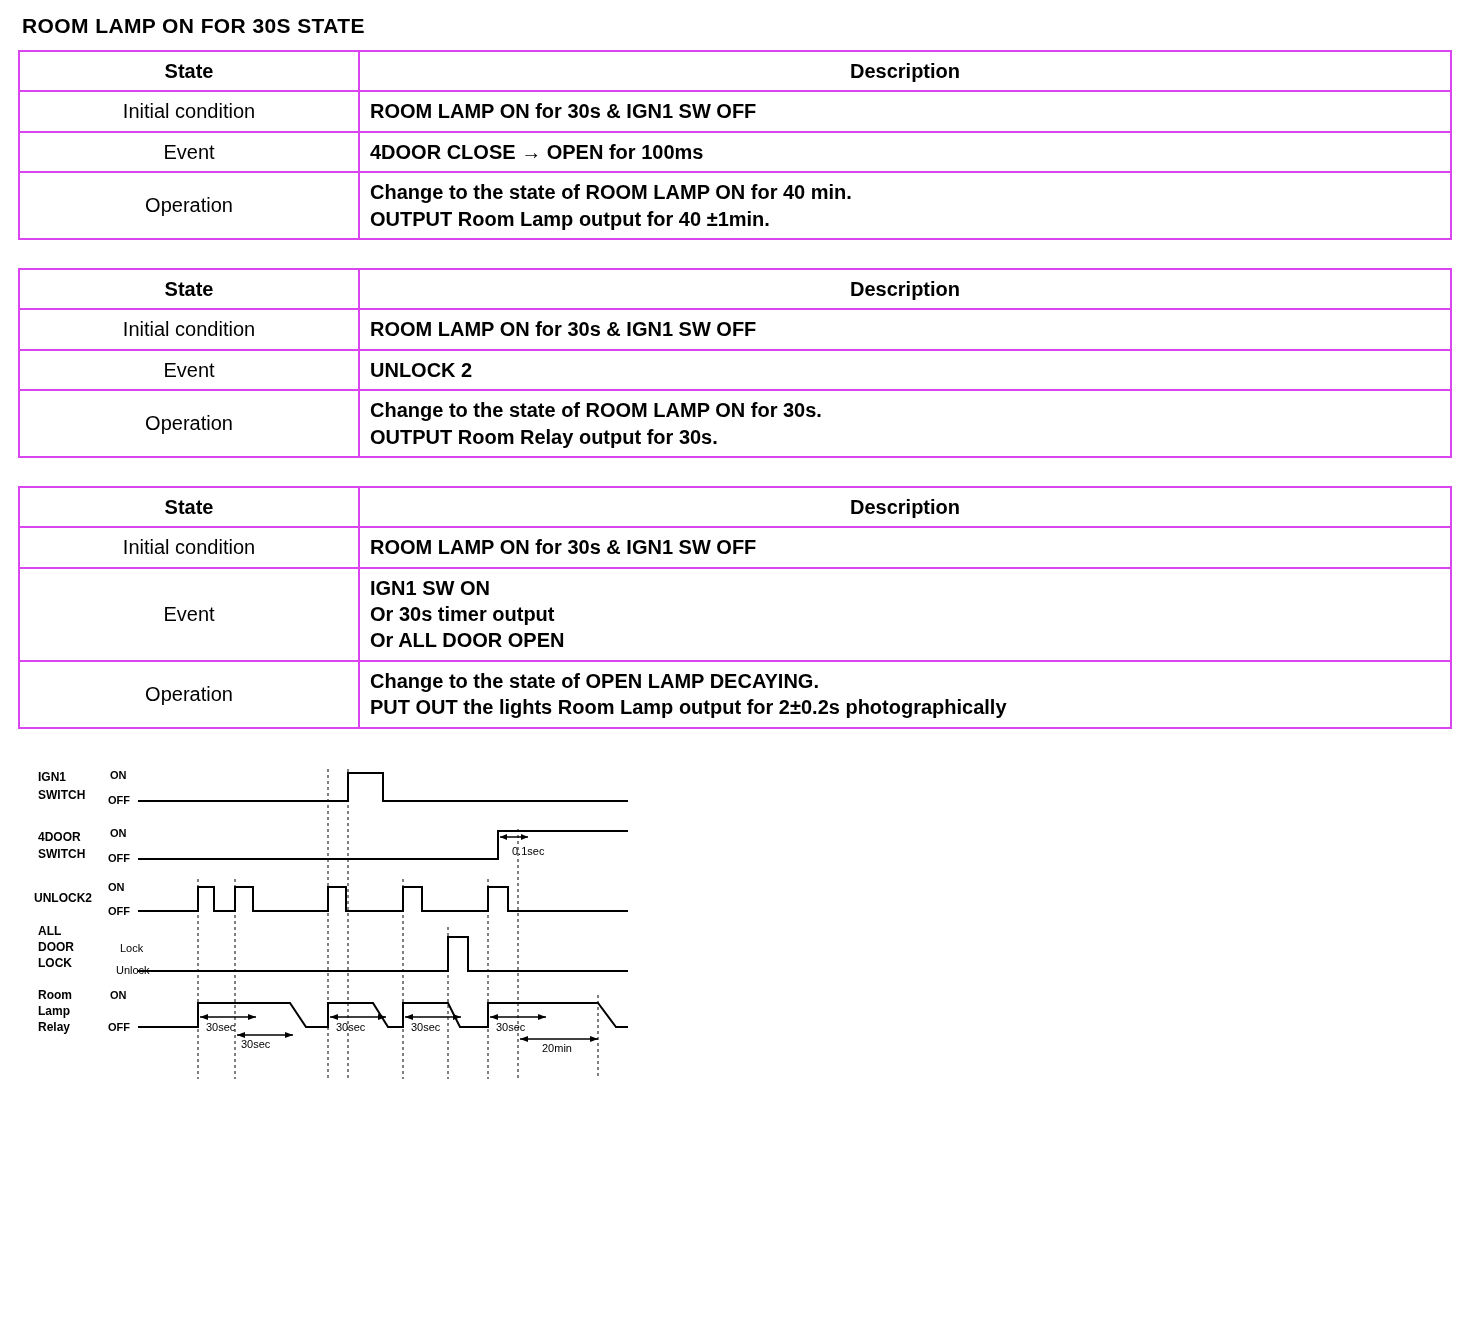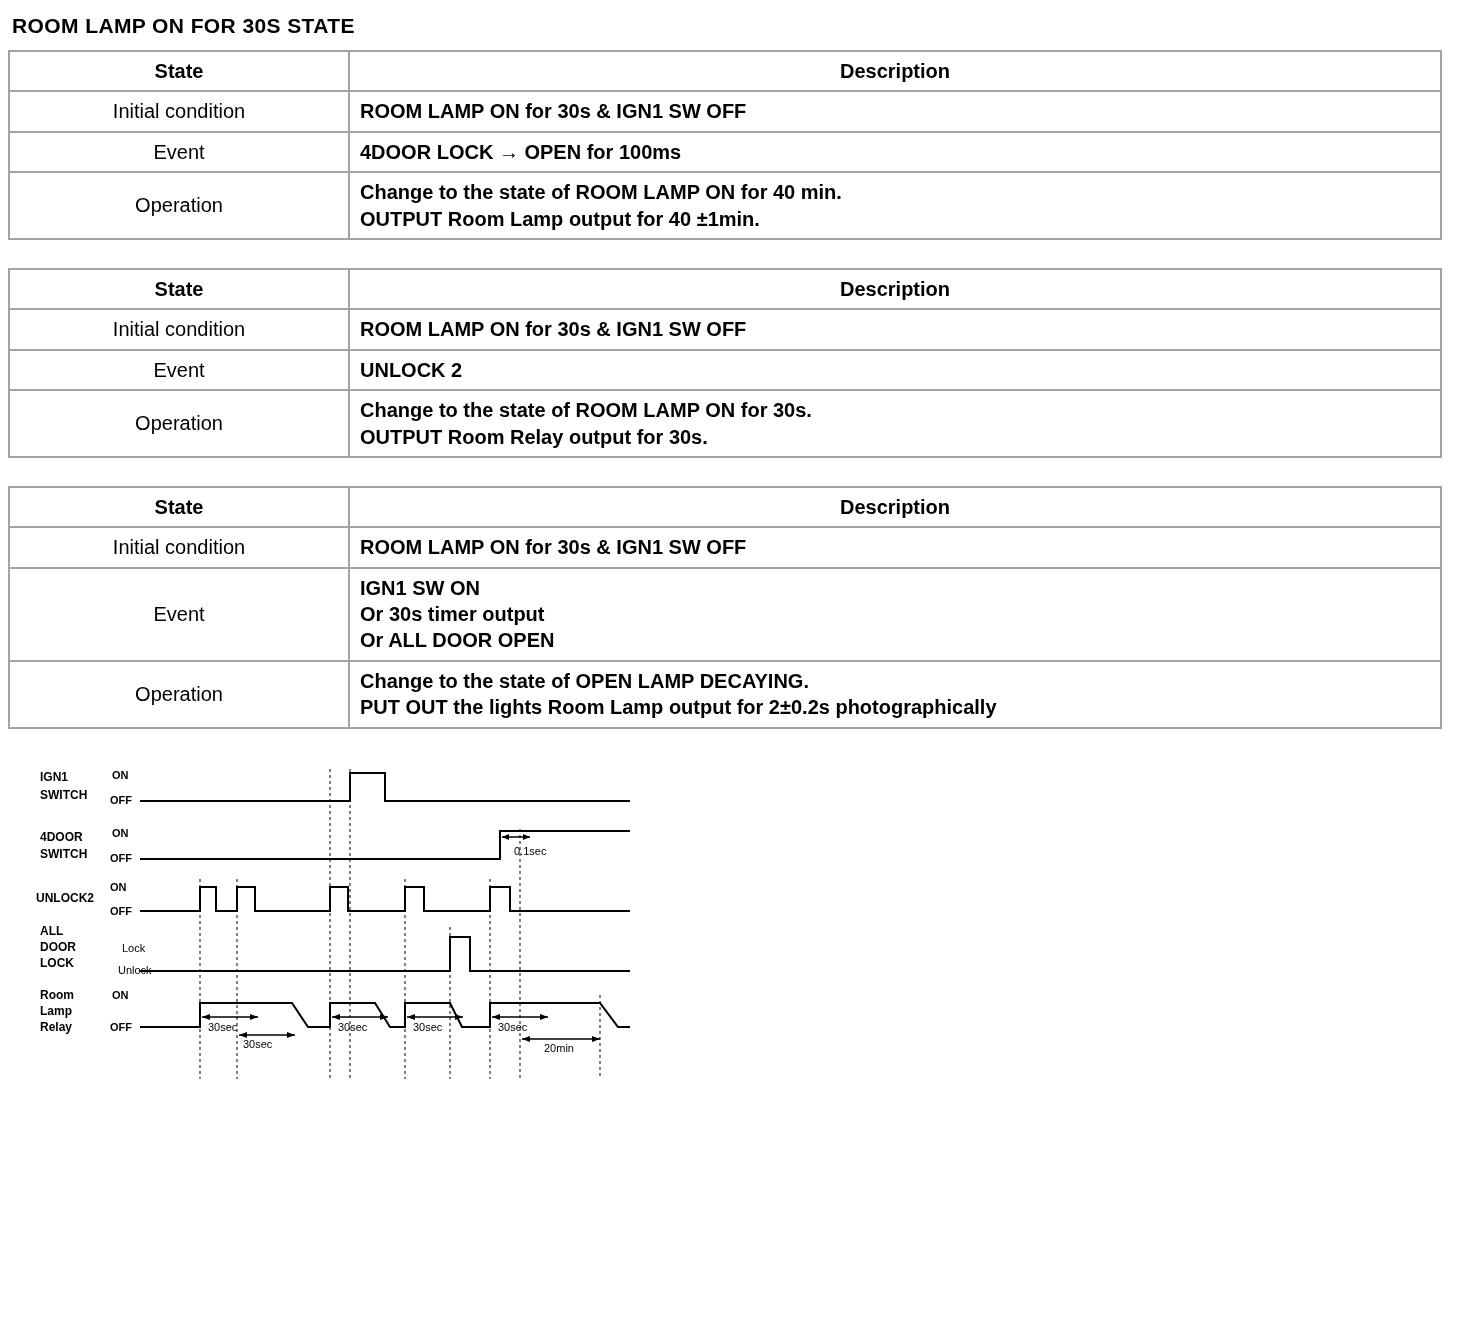--- a/index.html
+++ b/index.html
@@ -9,38 +9,38 @@
   }
   body {
     width: 1472px;
     height: 1322px;
     font-family: "Liberation Sans", sans-serif;
     color: #000000;
     position: relative;
     overflow: hidden;
   }
   .page {
-    padding: 14px 18px 0 8px;
+    padding: 14px 18px 0 18px;
     box-sizing: border-box;
     width: 1460px;
   }
   .page-title {
     font-size: 21px;
     font-weight: bold;
     letter-spacing: 0.4px;
     margin: 0 0 12px 4px;
   }
   table.state-table {
     width: 1432px;
     border-collapse: collapse;
     margin-bottom: 28px;
     table-layout: fixed;
   }
   table.state-table td, table.state-table th {
-    border: 2px solid #a3a3a3;
+    border: 2px solid #d946ef;
     vertical-align: middle;
     padding: 6px 10px;
     font-size: 20px;
     line-height: 1.32;
   }
   table.state-table col.c1 { width: 340px; }
   table.state-table col.c2 { width: 1092px; }
   th.hdr {
     text-align: center;
     font-weight: bold;
@@ -54,21 +54,21 @@
   td.desc-cell {
     text-align: left;
     padding-left: 14px;
     font-weight: bold;
   }
   td.desc-cell .line { display: block; white-space: pre; }
 
   
   .timing-wrap {
     margin-top: 30px;
-    margin-left: 22px;
+    margin-left: 10px;
     position: relative;
     width: 660px;
     height: 330px;
   }
   .timing-wrap svg { display: block; }
 </style>
 </head>
 <body>
 
 <div class="page">
@@ -84,21 +84,21 @@
       <tr>
         <th class="hdr">State</th>
         <th class="hdr">Description</th>
       </tr>
       <tr>
         <td class="state-cell">Initial condition</td>
         <td class="desc-cell">ROOM LAMP ON for 30s  &amp;  IGN1 SW OFF</td>
       </tr>
       <tr>
         <td class="state-cell">Event</td>
-        <td class="desc-cell">4DOOR LOCK → OPEN for 100ms</td>
+        <td class="desc-cell">4DOOR CLOSE → OPEN for 100ms</td>
       </tr>
       <tr>
         <td class="state-cell">Operation</td>
         <td class="desc-cell">
           <span class="line">Change to the state of ROOM LAMP ON for 40 min.</span>
           <span class="line">OUTPUT Room Lamp output for 40 ±1min.</span>
         </td>
       </tr>
     </tbody>
   </table>

